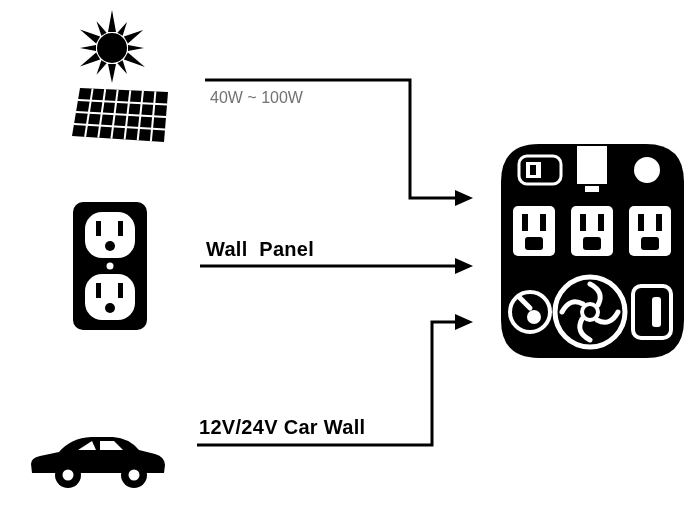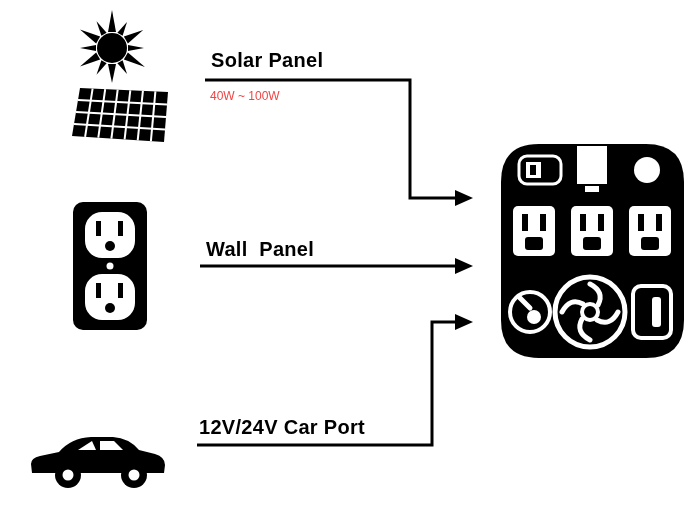--- a/index.html
+++ b/index.html
@@ -14,23 +14,23 @@
   .label{
     position:absolute;
     color:#000;
     font-weight:bold;
     font-size:20px;
     white-space:pre;
     letter-spacing:0.3px;
   }
   .spec{
     position:absolute;
-    color:#ef4444;
+    color:#737373;
     font-weight:normal;
-    font-size:12px;
+    font-size:16px;
     white-space:pre;
   }
   svg{display:block;}
 </style>
 </head>
 <body>
 
 <div class="canvas">
 
   <svg class="abs" style="left:0;top:0;" width="692" height="510" viewBox="0 0 692 510">
@@ -94,21 +94,20 @@
       <line x1="4" y1="38" x2="95" y2="43.5"></line>
       <line x1="22.6" y1="2.6" x2="15.1" y2="50.9"></line>
       <line x1="35.2" y1="3.1" x2="28.3" y2="51.7"></line>
       <line x1="47.7" y1="3.7" x2="41.4" y2="52.6"></line>
       <line x1="60.3" y1="4.3" x2="54.6" y2="53.4"></line>
       <line x1="72.9" y1="4.9" x2="67.7" y2="54.3"></line>
       <line x1="85.4" y1="5.4" x2="80.9" y2="55.1"></line>
     </g>
   </svg>
 
-  <div class="label" style="left:211px;top:49px;">Solar Panel</div>
   <div class="spec" style="left:210px;top:89px;">40W ~ 100W</div>
 
   <svg class="abs" style="left:71px;top:200px;" width="78" height="132" viewBox="0 0 78 132">
     <rect x="2" y="2" width="74" height="128" rx="10" fill="#000"></rect>
 
     <rect x="14" y="12" width="50" height="46" rx="17" fill="#fff"></rect>
     <rect x="25" y="21" width="5" height="15" fill="#000"></rect>
     <rect x="47" y="21" width="5" height="15" fill="#000"></rect>
     <circle cx="39" cy="46" r="5" fill="#000"></circle>
 
@@ -127,21 +126,21 @@
 
     <polygon points="50,30 64,21 68,30" fill="#fff"></polygon>
     <polygon points="72,21 86,21 95,30 72,30" fill="#fff"></polygon>
 
     <circle cx="40" cy="55" r="13" fill="#000"></circle>
     <circle cx="40" cy="55" r="5.5" fill="#fff"></circle>
     <circle cx="106" cy="55" r="13" fill="#000"></circle>
     <circle cx="106" cy="55" r="5.5" fill="#fff"></circle>
   </svg>
 
-  <div class="label" style="left:199px;top:416px;">12V/24V Car Port</div>
+  <div class="label" style="left:199px;top:416px;">12V/24V Car Wall</div>
 
   <svg class="abs" style="left:497px;top:140px;" width="191" height="222" viewBox="0 0 191 222">
     <path d="M42,4 L149,4 Q187,4 187,42 L187,180 Q187,218 149,218 L42,218 Q4,218 4,180 L4,42 Q4,4 42,4 Z" fill="#000"></path>
 
     <g>
       <rect x="22" y="16" width="42" height="28" rx="8" fill="none" stroke="#fff" stroke-width="3"></rect>
       <rect x="29" y="22" width="15" height="16" fill="#fff"></rect>
       <rect x="33" y="25" width="6" height="10" fill="#000"></rect>
     </g>
     <g>

